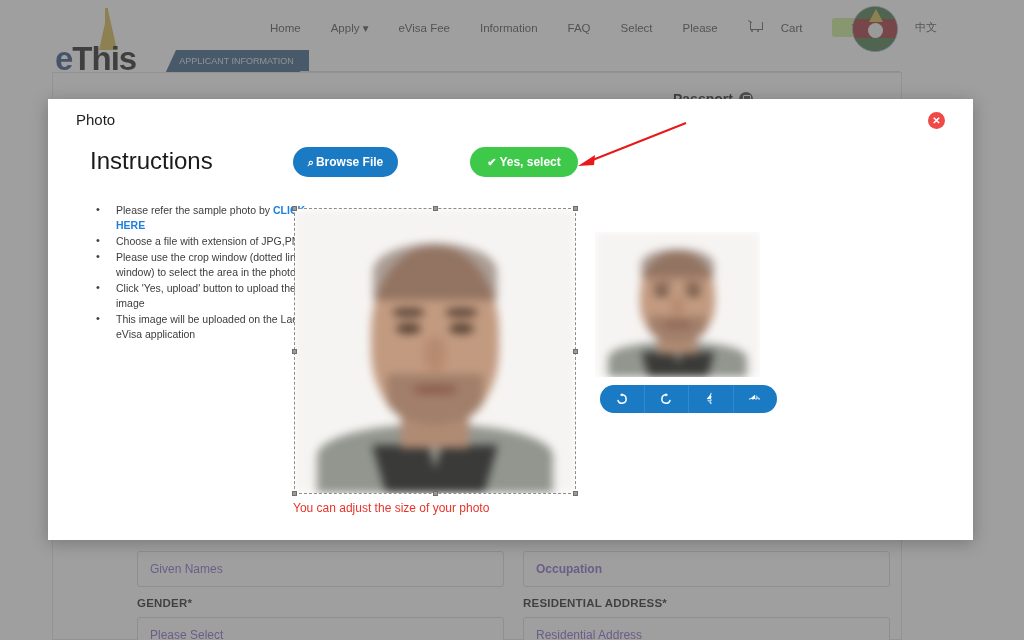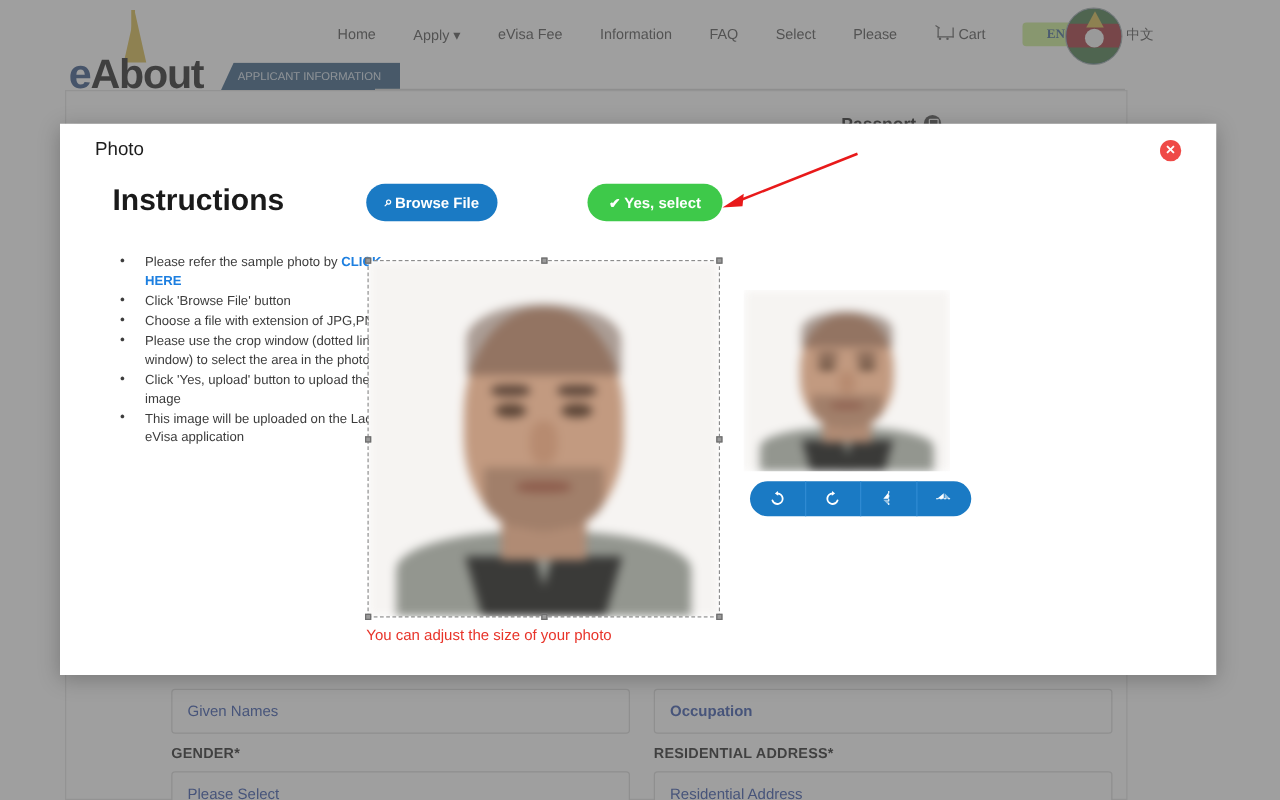--- a/index.html
+++ b/index.html
@@ -55,21 +55,21 @@
     position: absolute; left: 8px; top: 62px;
     font-size: 5px; color: #6a6a6a; letter-spacing: 0.4px;
   }
   .nav-items {
     position: absolute; left: 270px; top: 18px;
     display: flex; align-items: center; gap: 30px;
   }
   .nav-item {
     font-size: 11.5px; color: #4a4a4a; white-space: nowrap;
   }
-  .cart-box { display: flex; align-items: center; gap: 3px; }
+  .cart-box { display: flex; align-items: center; gap: 17px; }
   .cart-ico { width: 16px; height: 13px; position: relative; }
   .cart-ico::before {
     content: ""; position: absolute; left: 2px; top: 1px;
     width: 11px; height: 7px;
     border: 1.4px solid #5a5a5a; border-top: none;
   }
   .cart-ico::after {
     content: ""; position: absolute; left: 0px; top: 0px;
     width: 4px; height: 1.4px; background: #5a5a5a;
     transform: rotate(32deg);
@@ -112,21 +112,21 @@
     position: absolute; left: 15px; top: 16px; width: 15px; height: 15px;
     border-radius: 50%; background: #f4f4f4;
   }
   .flag-tree {
     position: absolute; left: 16px; top: 2px; width: 0; height: 0;
     border-left: 7px solid transparent; border-right: 7px solid transparent;
     border-bottom: 13px solid #e8b90a;
   }
 
   .blue-tab {
-    position: absolute; left: 175px; top: 50px;
+    position: absolute; left: 164px; top: 50px;
     width: 145px; height: 26px;
     background: #1d5c96;
     clip-path: polygon(12px 0, 100% 0, 100% 100%, 0 100%);
     color: #cfe0f0; font-size: 9px; line-height: 22px; text-align: center;
     overflow: hidden;
   }
   .bg-hr {
     position: absolute; left: 300px; top: 71px; width: 600px; height: 1px;
     background: #d7d7d7;
   }
@@ -153,21 +153,21 @@
 
   .fgroup { position: absolute; }
   .f-label {
     font-size: 11.5px; font-weight: bold; color: #1d1d1d;
     letter-spacing: 0.2px; margin-bottom: 8px;
   }
   .f-input {
     width: 367px; height: 36px;
     border: 1px solid #d8d8d8; border-radius: 3px;
     background: #fff;
-    font-size: 12px; color: #1d4ed8;
+    font-size: 12px; color: #8b5cf6;
     padding: 0 12px; line-height: 34px;
   }
 
   
   .modal {
     position: absolute; left: 48px; top: 99px;
     width: 925px; height: 441px;
     background: #ffffff;
     box-shadow: 0 3px 16px rgba(0,0,0,0.25);
     z-index: 60;
@@ -199,21 +199,21 @@
     position: absolute; right: 28px; top: 13px;
     width: 17px; height: 17px; border-radius: 50%;
     background: #ef4a47;
     color: #fff; font-size: 10px; font-weight: bold;
     line-height: 17px; text-align: center;
     cursor: pointer;
   }
 
   .instr-title {
     position: absolute; left: 42px; top: 48px;
-    font-size: 24px; font-weight: bold; color: #1a1a1a;
+    font-size: 24px; font-weight: normal; color: #1a1a1a;
   }
   .instr-list {
     position: absolute; left: 40px; top: 85px; width: 222px;
     list-style: none;
     margin-top: 19px;
   }
   .instr-list li {
     position: relative;
     font-size: 10.5px; line-height: 15px; color: #3c3c3c;
     padding-left: 28px; margin-bottom: 1px;
@@ -352,21 +352,21 @@
 
 <div id="page-root">
 
   <div class="bg-page">
     <div class="bg-inner">
 
       <div class="topnav">
         <div class="logo-wrap">
           <div class="logo-spire"></div>
           <div class="logo-spire2"></div>
-          <div class="logo-text"><span class="e">e</span><span>About</span></div>
+          <div class="logo-text"><span class="e">e</span><span>This</span></div>
           <div class="logo-sub">LAO PEOPLE'S DEMOCRATIC REPUBLIC</div>
         </div>
 
         <div class="nav-items">
           <div class="nav-item">Home</div>
           <div class="nav-item"><span>Apply </span><span>▾</span></div>
           <div class="nav-item">eVisa Fee</div>
           <div class="nav-item">Information</div>
           <div class="nav-item">FAQ</div>
           <div class="nav-item">Select</div>
@@ -427,21 +427,20 @@
 
     <div class="modal-head">
       <div class="modal-title">Photo</div>
       <div class="modal-close">✕</div>
     </div>
 
     <div class="instr-title">Instructions</div>
 
     <ul class="instr-list">
       <li><span>Please refer the sample photo by </span><span class="instr-link">CLICK HERE</span></li>
-      <li>Click 'Browse File' button</li>
       <li>Choose a file with extension of JPG,PNG</li>
       <li>Please use the crop window (dotted line window) to select the area in the photo</li>
       <li>Click 'Yes, upload' button to upload the image</li>
       <li>This image will be uploaded on the Lao eVisa application</li>
     </ul>
 
     <div class="btn-browse">
       <span class="mini-ico">⌕</span>
       <span>Browse File</span>
     </div>

